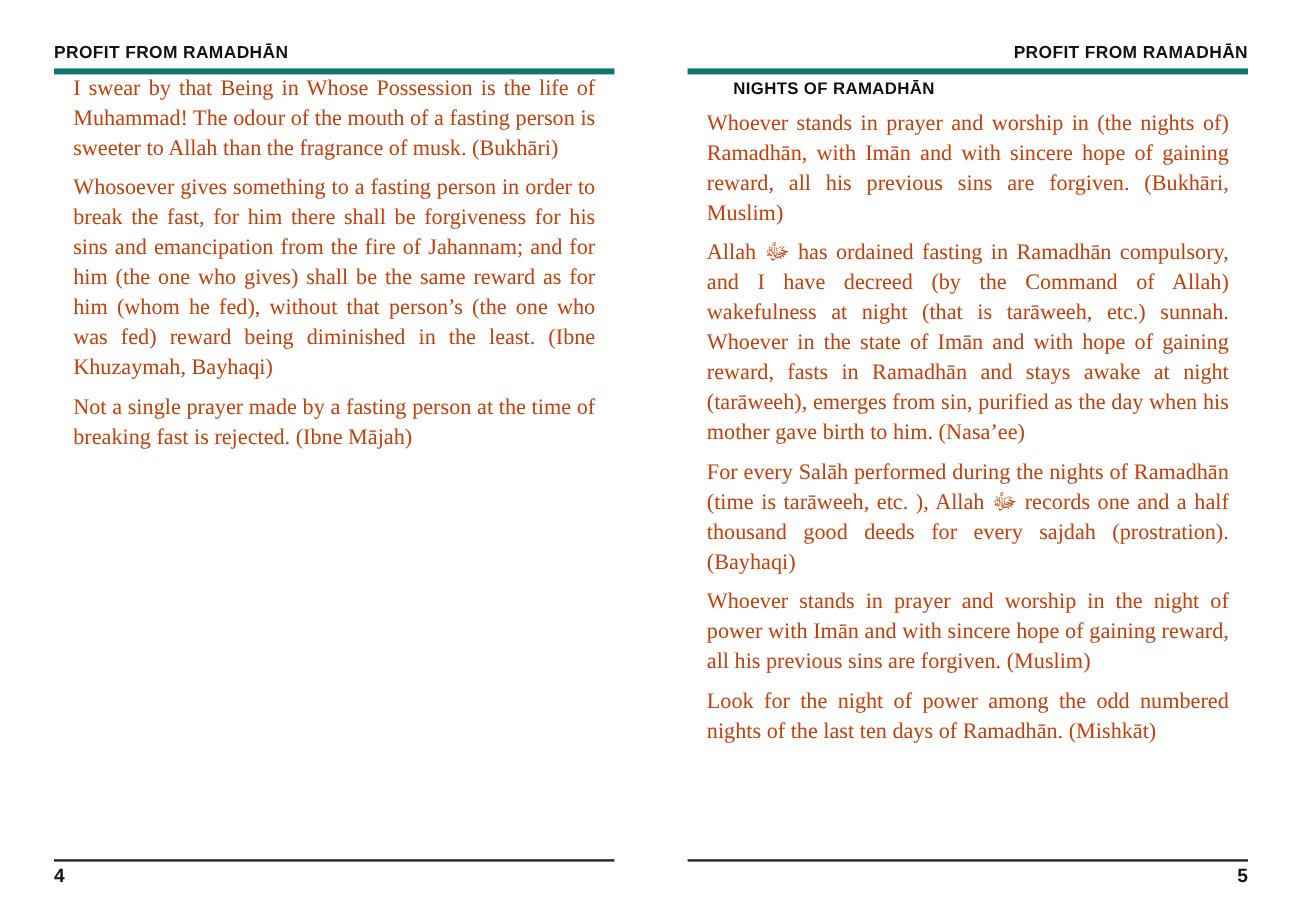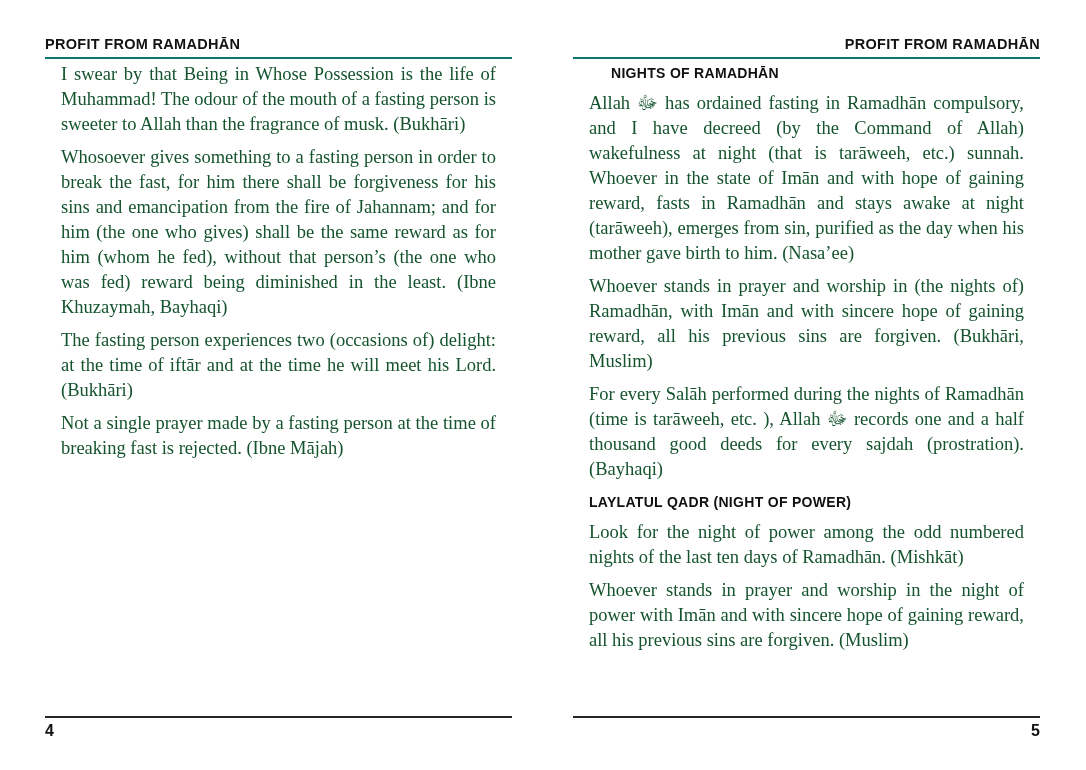--- a/index.html
+++ b/index.html
@@ -21,42 +21,42 @@
   }
   .page.left  { left: 45px;  width: 467px; }
   .page.right { left: 573px; width: 467px; }
 
   .running-head {
     position: absolute;
     top: 36px;
     left: 0;
     right: 0;
     padding-bottom: 5px;
-    border-bottom: 2px solid #0f766e;
+    border-bottom: 5px solid #0f766e;
     font-family: "Liberation Sans", sans-serif;
     font-weight: bold;
     font-size: 14.5px;
     letter-spacing: 0.3px;
     color: #131313;
   }
   .page.right .running-head { text-align: right; }
 
   .page-body {
     position: absolute;
     top: 62px;
     left: 16px;
     right: 16px;
   }
   .para {
     margin: 0 0 8px 0;
     font-family: "Liberation Serif", serif;
     font-size: 18.5px;
     line-height: 25px;
     text-align: justify;
-    color: #14532d;
+    color: #c2410c;
   }
   .section-heading {
     margin: 12px 0 9px 0;
     font-family: "Liberation Sans", sans-serif;
     font-weight: bold;
     font-size: 14px;
     line-height: 17px;
     letter-spacing: 0.3px;
     color: #101010;
   }
@@ -82,42 +82,40 @@
 <div class="spread">
 
   <section class="page left">
     <header class="running-head">
       <span>PROFIT FROM RAMADHĀN</span>
     </header>
 
     <div class="page-body">
       <p class="para">I swear by that Being in Whose Possession is the life of Muhammad! The odour of the mouth of a fasting person is sweeter to Allah than the fragrance of musk. (Bukhāri)</p>
       <p class="para">Whosoever gives something to a fasting person in order to break the fast, for him there shall be forgiveness for his sins and emancipation from the fire of Jahannam; and for him (the one who gives) shall be the same reward as for him (whom he fed), without that person’s (the one who was fed) reward being diminished in the least. (Ibne Khuzaymah, Bayhaqi)</p>
-      <p class="para">The fasting person experiences two (occasions of) delight: at the time of iftār and at the time he will meet his Lord. (Bukhāri)</p>
       <p class="para">Not a single prayer made by a fasting person at the time of breaking fast is rejected. (Ibne Mājah)</p>
     </div>
 
     <footer class="page-footer">
       <span class="page-num">4</span>
     </footer>
   </section>
 
   <section class="page right">
     <header class="running-head">
       <span>PROFIT FROM RAMADHĀN</span>
     </header>
 
     <div class="page-body">
       <h3 class="section-heading">NIGHTS OF RAMADHĀN</h3>
+      <p class="para">Whoever stands in prayer and worship in (the nights of) Ramadhān, with Imān and with sincere hope of gaining reward, all his previous sins are forgiven. (Bukhāri, Muslim)</p>
       <p class="para">Allah ﷻ has ordained fasting in Ramadhān compulsory, and I have decreed (by the Command of Allah) wakefulness at night (that is tarāweeh, etc.) sunnah. Whoever in the state of Imān and with hope of gaining reward, fasts in Ramadhān and stays awake at night (tarāweeh), emerges from sin, purified as the day when his mother gave birth to him. (Nasa’ee)</p>
-      <p class="para">Whoever stands in prayer and worship in (the nights of) Ramadhān, with Imān and with sincere hope of gaining reward, all his previous sins are forgiven. (Bukhāri, Muslim)</p>
       <p class="para">For every Salāh performed during the nights of Ramadhān (time is tarāweeh, etc. ), Allah ﷻ records one and a half thousand good deeds for every sajdah (prostration). (Bayhaqi)</p>
-      <h3 class="section-heading">LAYLATUL QADR (NIGHT OF POWER)</h3>
+      <p class="para">Whoever stands in prayer and worship in the night of power with Imān and with sincere hope of gaining reward, all his previous sins are forgiven. (Muslim)</p>
       <p class="para">Look for the night of power among the odd numbered nights of the last ten days of Ramadhān. (Mishkāt)</p>
-      <p class="para">Whoever stands in prayer and worship in the night of power with Imān and with sincere hope of gaining reward, all his previous sins are forgiven. (Muslim)</p>
     </div>
 
     <footer class="page-footer">
       <span class="page-num">5</span>
     </footer>
   </section>
 
 </div>
 
 </body></html>

